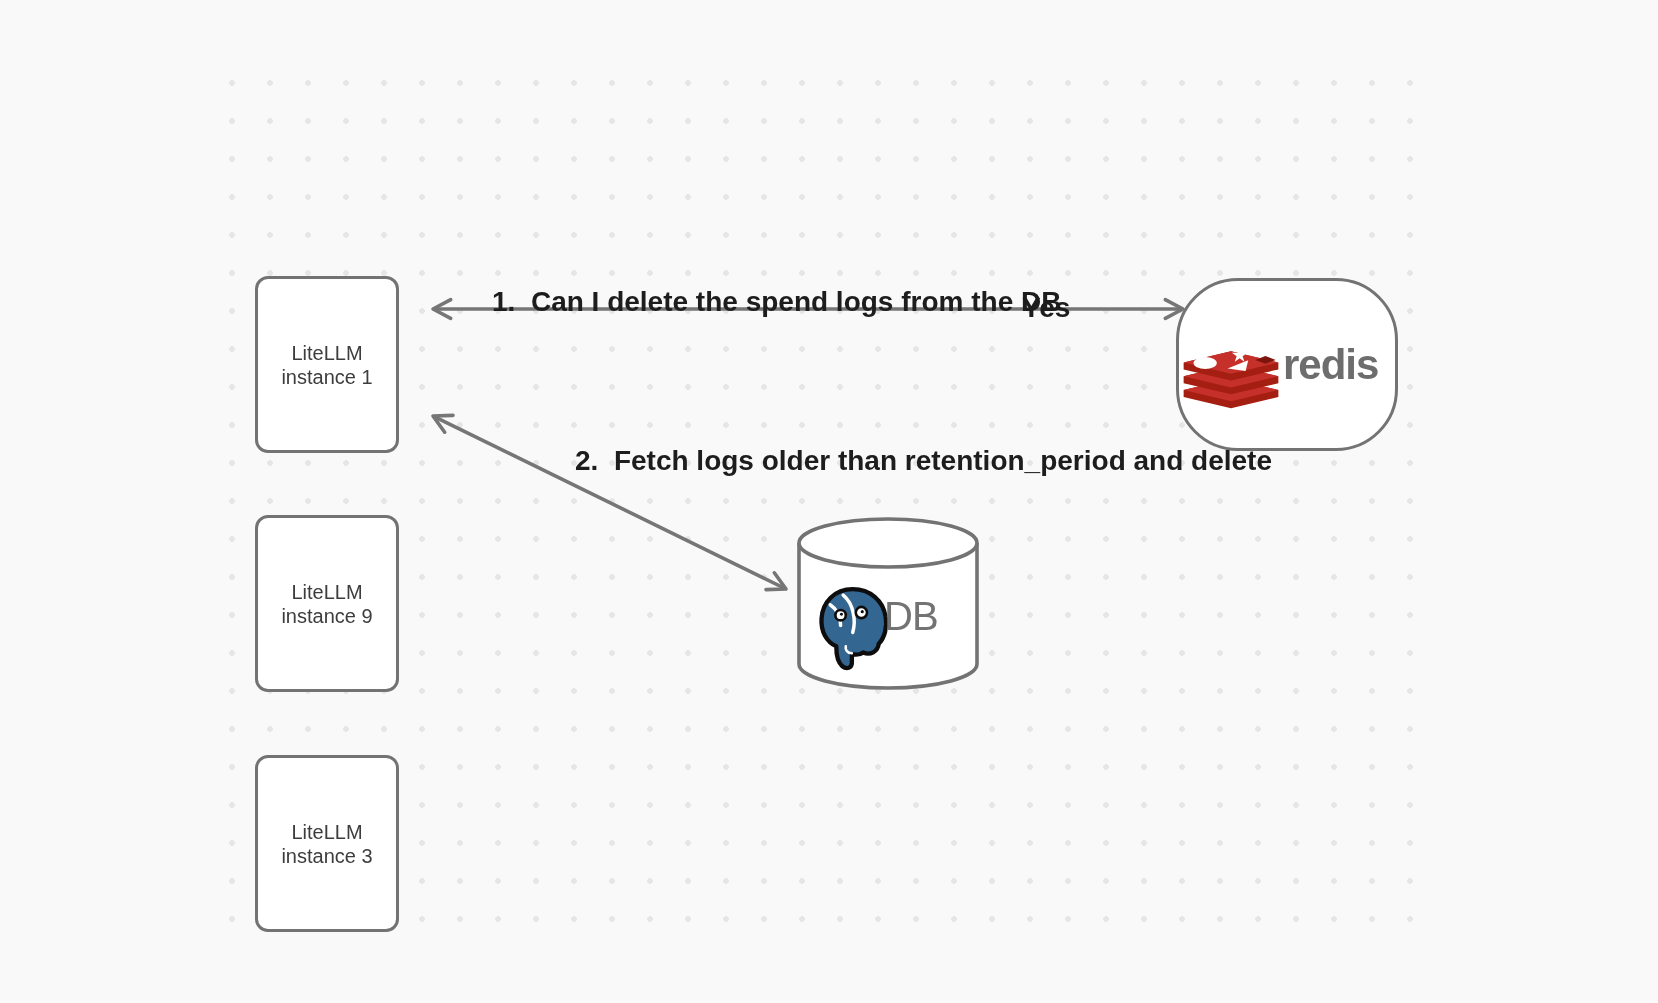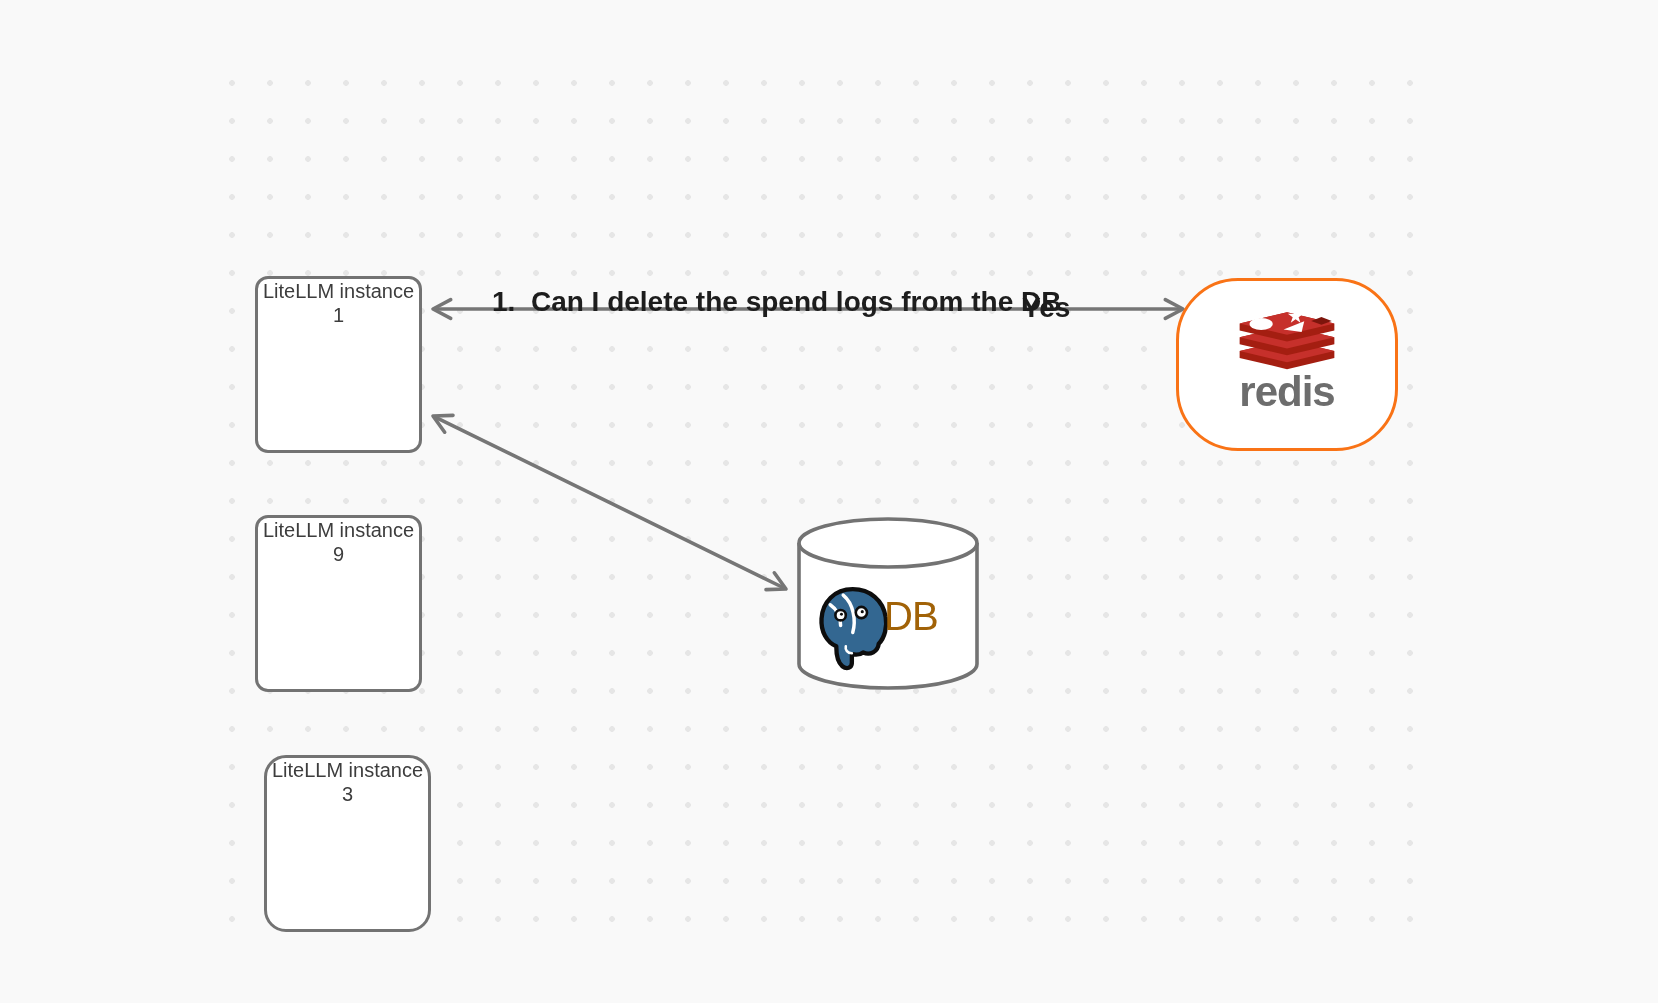--- a/index.html
+++ b/index.html
@@ -7,45 +7,45 @@
     position:relative;width:1658px;height:1003px;overflow:hidden;
     background:#f9f9f9;
     font-family:"Liberation Sans",sans-serif;
   }
   .dots{
     position:absolute;left:213px;top:64px;width:1216px;height:874px;
     background-image:radial-gradient(circle,#e6e6e6 2.6px,transparent 3.1px);
     background-size:38px 38px;
   }
   .node-box{
-    position:absolute;width:167px;height:177px;box-sizing:border-box;
+    position:absolute;width:144px;height:177px;box-sizing:border-box;
     background:#ffffff;border:3px solid #737373;border-radius:13px;
-    display:flex;align-items:flex-start;justify-content:center;
+    display:flex;align-items:center;justify-content:center;
   }
   .node-box .box-label{
     font-size:20px;color:#3d3d3d;text-align:center;line-height:1.2;
   }
   #box1{left:255px;top:276px;}
   #box2{left:255px;top:515px;}
-  #box3{left:264px;top:755px;border-radius:22px;}
+  #box3{left:255px;top:755px;}
   #redis-node{
     position:absolute;left:1176px;top:278px;width:222px;height:173px;box-sizing:border-box;
-    background:#ffffff;border:3px solid #f97316;border-radius:62px;
-    display:flex;flex-direction:column;align-items:center;
+    background:#ffffff;border:3px solid #737373;border-radius:62px;
+    display:flex;flex-direction:row;align-items:center;
   }
   #redis-node .redis-logo{margin-top:27px;}
   .redis-wordmark{
     font-size:42px;font-weight:bold;color:#6d6d6d;line-height:1;
     letter-spacing:-1px;margin-top:1px;
   }
   #db-node{position:absolute;left:796px;top:512px;width:184px;height:182px;}
   #db-node .cyl{position:absolute;left:0;top:0;}
   #db-node .pg-elephant{position:absolute;left:16px;top:71px;}
   .db-label{
-    position:absolute;left:88px;top:84px;font-size:40px;color:#a16207;
+    position:absolute;left:88px;top:84px;font-size:40px;color:#737373;
     line-height:1;letter-spacing:-1px;
   }
   .wires{position:absolute;left:0;top:0;pointer-events:none;}
   .wires g{pointer-events:stroke;}
   .arrow-label{
     position:absolute;font-size:28px;font-weight:bold;color:#1d1d1d;
     line-height:30px;white-space:pre;
   }
   #arrow1-label{left:492px;top:279px;margin-top:8px;}
   #arrow1-answer{left:1022px;top:293px;}
@@ -116,14 +116,15 @@
       <circle cx="58" cy="30" r="1.8" fill="#0d0d0d"></circle>
       <circle cx="33" cy="34" r="6" fill="#ffffff" stroke="#0d0d0d" stroke-width="3"></circle>
       <circle cx="34" cy="33" r="1.7" fill="#0d0d0d"></circle>
       <path d="M46,78 C41,78 38,74 39,70" fill="none" stroke="#ffffff" stroke-width="3" stroke-linecap="round"></path>
     </svg>
     <div class="db-label">DB</div>
   </div>
 
   <div id="arrow1-label" class="arrow-label">1.  Can I delete the spend logs from the DB</div>
   <div id="arrow1-answer" class="arrow-label">Yes</div>
+  <div id="arrow2-label" class="arrow-label">2.  Fetch logs older than retention_period and delete</div>
 
 </div>
 
 </body></html>

